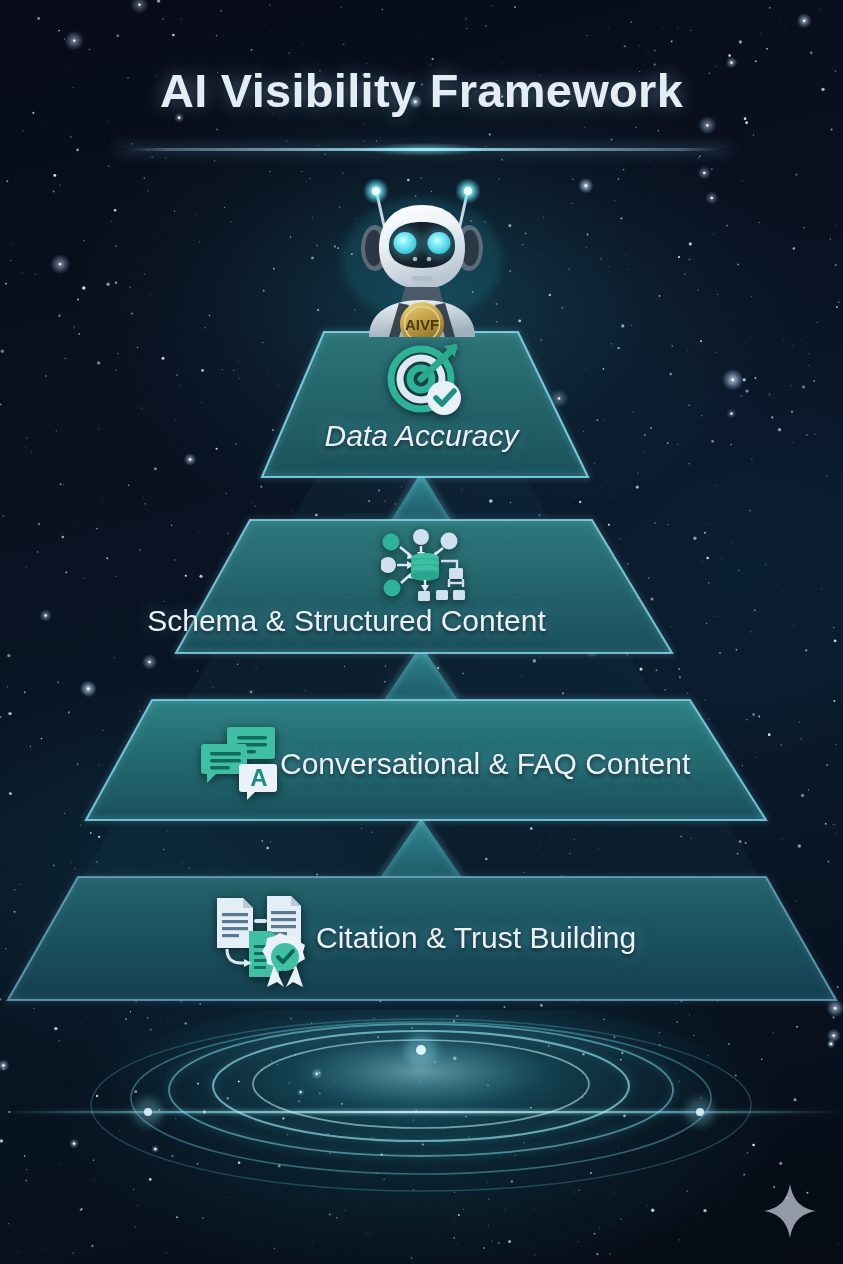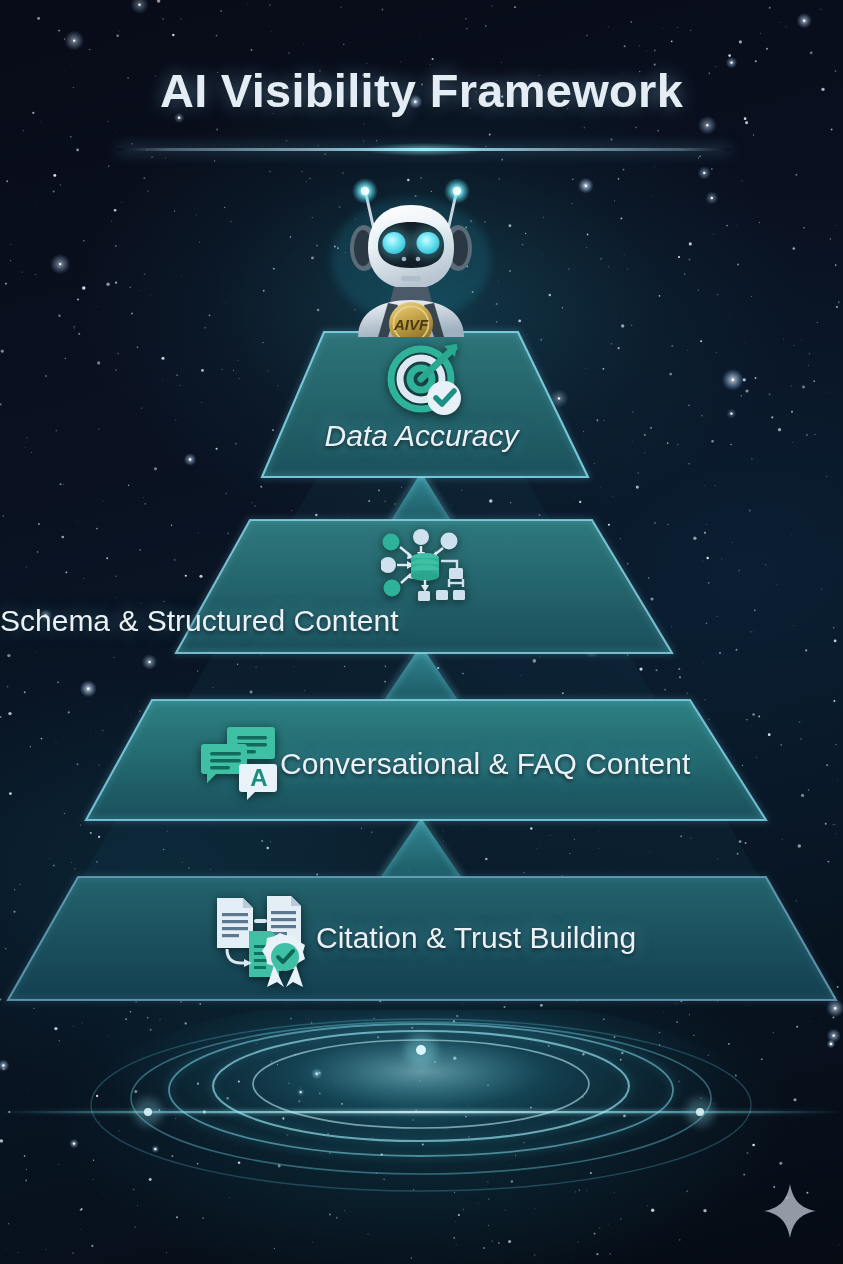--- a/index.html
+++ b/index.html
@@ -49,35 +49,35 @@
        rgba(150,190,215,0) 100%);
     box-shadow:0 0 14px rgba(120,215,245,0.55);
     z-index:30;
   }
   #title-rule::after{
     content:""; position:absolute; left:40%; top:-5px; width:20%; height:13px;
     background:radial-gradient(ellipse at center, rgba(160,245,255,0.55) 0%, rgba(160,245,255,0) 72%);
   }
 
   
-  #robot{ position:absolute; left:322px; top:172px; width:178px; height:165px; z-index:26;font-style:italic; }
+  #robot{ position:absolute; left:333px; top:172px; width:178px; height:165px; z-index:26; }
   #robot svg{ display:block; }
 
   
   #pyramid{ position:absolute; left:0; top:0; width:843px; height:1264px; z-index:20; }
   #pyramid svg{ display:block; }
 
   .tier-label{
     position:absolute; z-index:24;
     color:#eaf2f8; font-weight:500;
     text-shadow:0 0 16px rgba(120,200,225,0.5),0 2px 4px rgba(0,0,0,0.75);
     white-space:nowrap;
   }
   #label-0{ left:0; top:419px; width:843px; text-align:center; font-size:30px;font-style:italic; }
-  #label-1{ left:0; top:604px; width:693px; text-align:left; font-size:30px; }
+  #label-1{ left:0; top:604px; width:693px; text-align:center; font-size:30px; }
   #label-2{ left:280px; top:747px; font-size:30px; }
   #label-3{ left:316px; top:921px; font-size:30px; }
 
   .tier-icon{ position:absolute; z-index:25; }
   #icon-0{ left:384px; top:338px; width:82px; height:82px; }
   #icon-1{ left:381px; top:528px; width:86px; height:74px; }
   #icon-2{ left:200px; top:724px; width:80px; height:76px; }
   #icon-3{ left:211px; top:893px; width:102px; height:98px; }
   .tier-icon svg{ display:block; width:100%; height:100%;
     filter:drop-shadow(0 2px 5px rgba(0,0,0,0.55)); }

